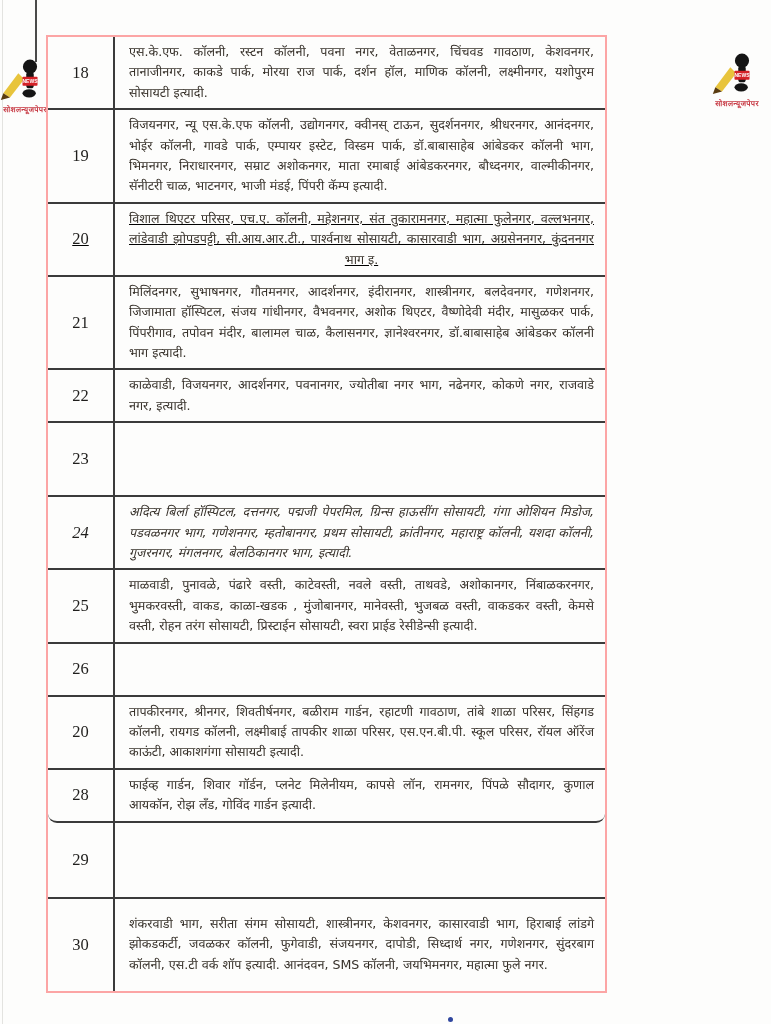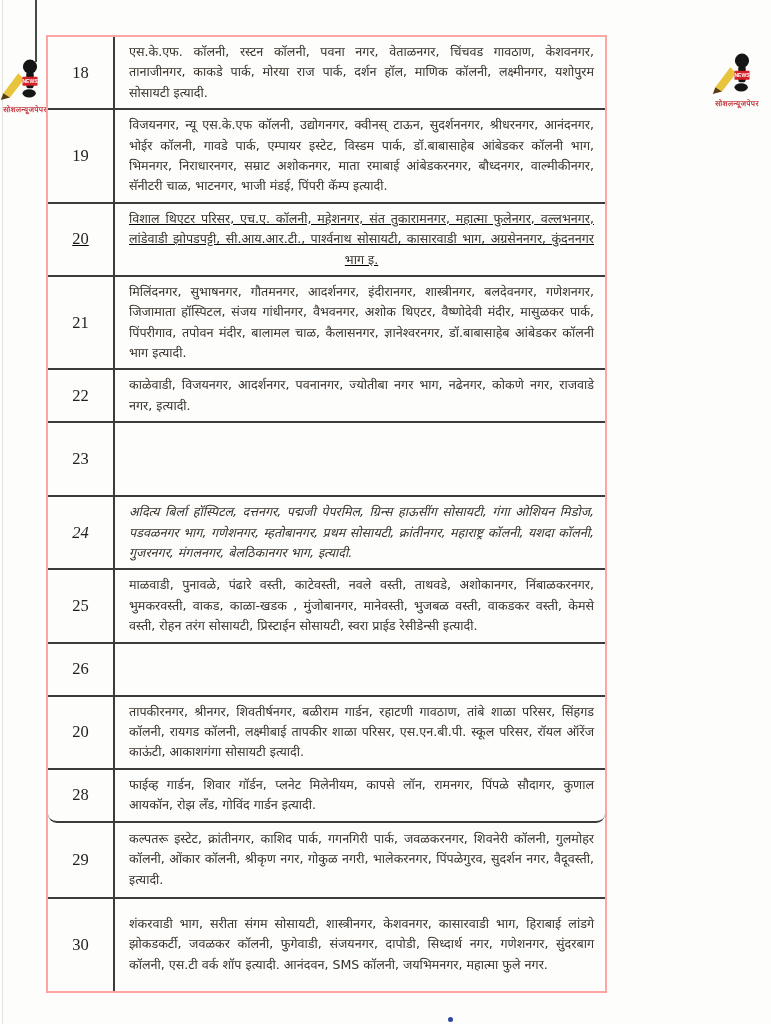--- a/index.html
+++ b/index.html
@@ -158,23 +158,20 @@
         </div>
       </div>
       <div class="row" style="min-height: 50px; border-radius: 9px;">
         <div class="num">28</div>
         <div class="txt">
           <div class="t">फाईव्ह गार्डन, शिवार गॉर्डन, प्लनेट मिलेनीयम, कापसे लॉन, रामनगर, पिंपळे सौदागर, कुणाल आयकॉन, रोझ लँड, गोविंद गार्डन इत्यादी.</div>
         </div>
       </div>
       <div class="row" style="min-height: 76px;">
         <div class="num">29</div>
-        <div class="txt">
-          <div class="t">कल्पतरू इस्टेट, क्रांतीनगर, काशिद पार्क, गगनगिरी पार्क, जवळकरनगर, शिवनेरी कॉलनी, गुलमोहर कॉलनी, ओंकार कॉलनी, श्रीकृण नगर, गोकुळ नगरी, भालेकरनगर, पिंपळेगुरव, सुदर्शन नगर, वैदूवस्ती, इत्यादी.</div>
-        </div>
       </div>
       <div class="row" style="min-height: 92px;">
         <div class="num">30</div>
         <div class="txt">
           <div class="t">शंकरवाडी भाग, सरीता संगम सोसायटी, शास्त्रीनगर, केशवनगर, कासारवाडी भाग, हिराबाई लांडगे झोकडकर्टी, जवळकर कॉलनी,  फुगेवाडी, संजयनगर, दापोडी, सिध्दार्थ नगर, गणेशनगर, सुंदरबाग कॉलनी, एस.टी वर्क शॉप इत्यादी. आनंदवन, SMS कॉलनी, जयभिमनगर, महात्मा फुले नगर.</div>
         </div>
       </div>
     </div>
 
   <div class="ink-dot"></div>

